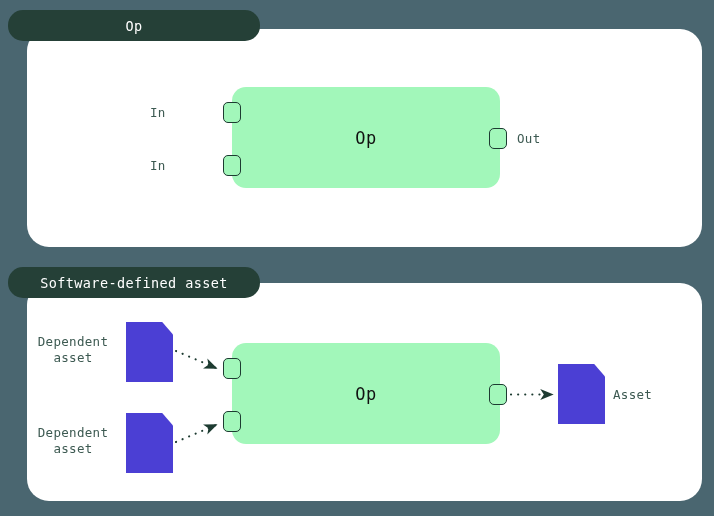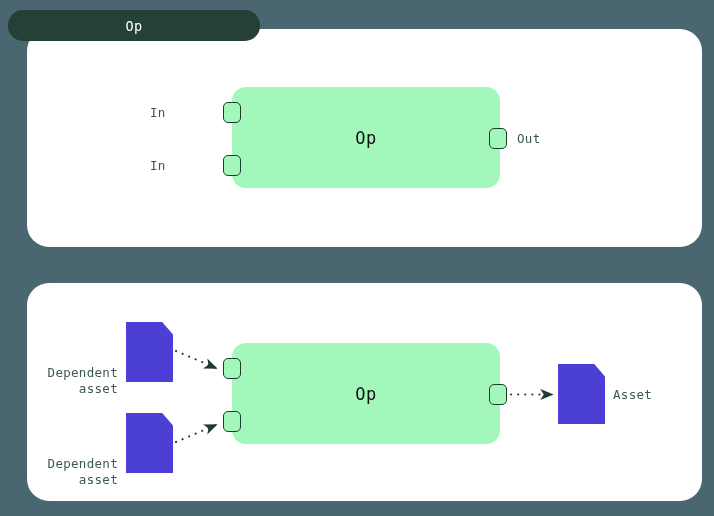--- a/index.html
+++ b/index.html
@@ -105,21 +105,21 @@
   
   .asset-label {
     position: absolute;
     font-size: 12.5px;
     color: #3d5a52;
     line-height: 16px;
     letter-spacing: 0.3px;
     z-index: 3;
     white-space: pre-line;
   }
-  .asset-label.right-align { text-align: right; margin-top: 31px; }
+  .asset-label.right-align { text-align: center; }
 
   
   .connectors {
     position: absolute;
     inset: 0;
     z-index: 3;
     pointer-events: none;
   }
 </style>
 </head>
@@ -137,20 +137,21 @@
   <div class="port" style="left:223px; top:102px;"></div>
   <div class="port-label right-align" style="left:150px; top:105px; width:62px;">In</div>
 
   <div class="port" style="left:223px; top:155px;"></div>
   <div class="port-label right-align" style="left:150px; top:158px; width:62px;">In</div>
 
   <div class="port" style="left:489px; top:128px;"></div>
   <div class="port-label" style="left:517px; top:131px;">Out</div>
 
   <div class="panel" id="panel-sda"></div>
+  <div class="panel-tab" id="tab-sda">Software-defined asset</div>
 
   <div class="op-box" id="op-box-2">
     <div class="op-box-label">Op</div>
   </div>
 
   <div class="asset-icon" style="left:126px; top:322px;"></div>
   <div class="asset-label right-align" style="left:28px; top:334px; width:90px;">Dependent
 asset</div>
 
   <div class="asset-icon" style="left:126px; top:413px;"></div>

